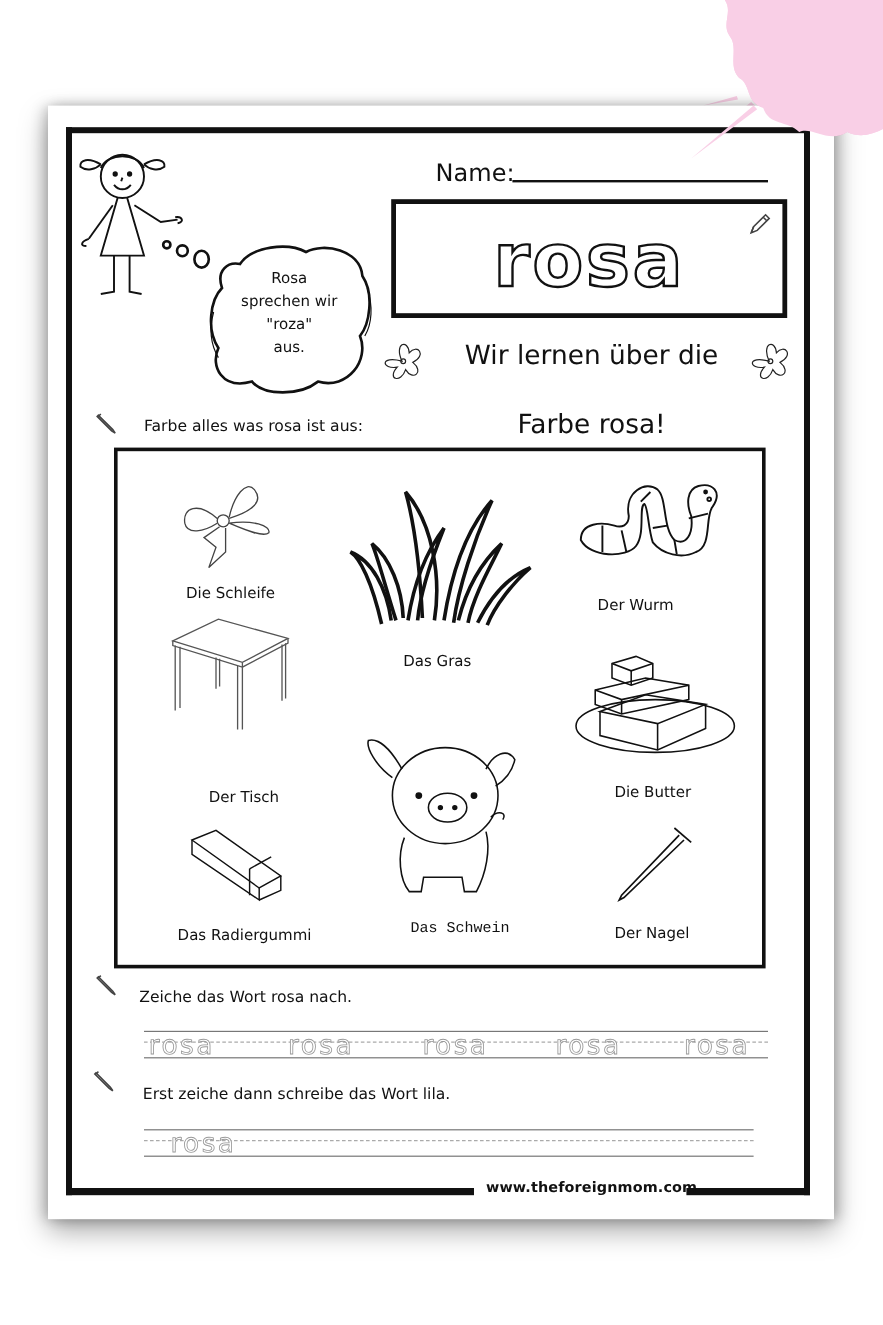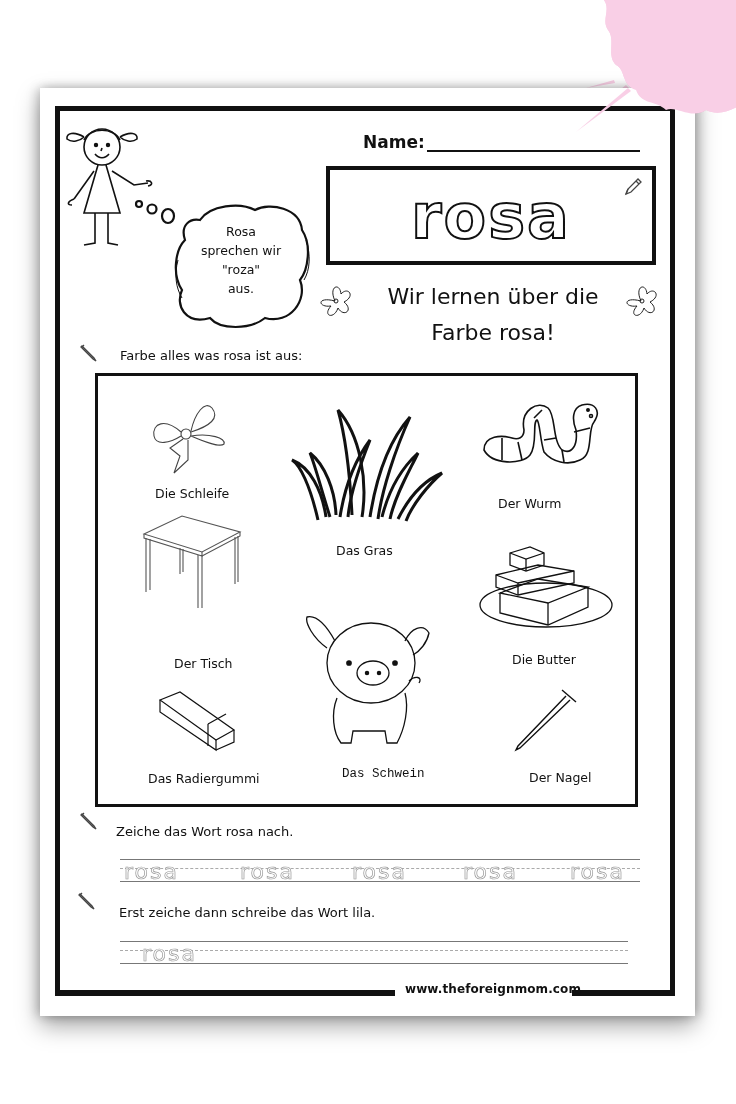--- a/index.html
+++ b/index.html
@@ -21,21 +21,21 @@
   .website { position: absolute; left: 405px; top: 982px; font-size: 12px; font-weight: bold; letter-spacing: 0.1px; }
 
   .girl { position: absolute; left: 62px; top: 115px; width: 100px; height: 140px; }
   .dots { position: absolute; left: 134px; top: 196px; width: 46px; height: 30px; }
   .cloud { position: absolute; left: 170px; top: 200px; width: 142px; height: 132px; }
   .cloud-text {
     position: absolute; left: 183px; top: 222px; width: 116px; text-align: center;
     font-size: 12.5px; line-height: 19px;
   }
 
-  .name-label { position: absolute; left: 363px; top: 132px; font-size: 17px; font-weight: bold; }
+  .name-label { position: absolute; left: 363px; top: 132px; font-size: 20px; }
   .name-line { position: absolute; left: 427px; top: 150px; width: 213px; height: 2px; background: #111; }
 
   .title-box { position: absolute; left: 326px; top: 166px; width: 330px; height: 99px; border: 4px solid #111; }
   .title-word {
     position: absolute; left: 0; right: 0; top: 16px; text-align: center;
     font-size: 62px; font-weight: bold; color: #fff;
     -webkit-text-stroke: 2px #111; letter-spacing: 2px; line-height: 62px;
   }
   .pencil-small { position: absolute; width: 22px; height: 22px; }
 
@@ -120,21 +120,21 @@
 <svg class="flower" style="left:314px; top:280px;" viewBox="0 0 42 42" fill="none" stroke="#222" stroke-width="1">
   <path d="M21 21 C 14 6, 26 2, 27 14 C 34 6, 42 16, 30 22 C 40 30, 30 38, 24 28 C 20 40, 8 36, 17 26 C 4 28, 2 16, 21 21 Z"></path>
   <circle cx="22" cy="21" r="2"></circle>
 </svg>
 <svg class="flower" style="left:620px; top:280px;" viewBox="0 0 42 42" fill="none" stroke="#222" stroke-width="1">
   <path d="M21 21 C 14 6, 26 2, 27 14 C 34 6, 42 16, 30 22 C 40 30, 30 38, 24 28 C 20 40, 8 36, 17 26 C 4 28, 2 16, 21 21 Z"></path>
   <circle cx="22" cy="21" r="2"></circle>
 </svg>
 
 <div class="subtitle" style="top:284px;">Wir lernen über die</div>
-<div class="subtitle" style="top:320px;text-align:center;">Farbe rosa!</div>
+<div class="subtitle" style="top:342px;text-align:center;">Farbe rosa!</div>
 
 <svg class="pencil-small" style="left:78px; top:342px;" viewBox="0 0 22 22" fill="none" stroke="#444" stroke-width="1.3">
   <path d="M4 4 L 16 16 L 18 19 L 15 17 L 3 5 Z"></path>
     <path d="M6 3 L 4 5"></path>
 </svg>
 <div class="instruction" style="left:120px; top:348px;">Farbe alles was rosa ist aus:</div>
 
 <div class="picture-box"></div>
 
 <svg class="item" style="left:150px; top:398px; width:80px; height:80px;" viewBox="0 0 80 80" fill="none" stroke="#444" stroke-width="1.1">
@@ -219,21 +219,21 @@
   <path d="M58 60 L 76 52 L 76 40"></path>
   <path d="M50 34 L 68 24"></path>
     <path d="M50 34 L 50 56"></path>
 </svg>
 <div class="item-label" style="left:148px; top:771px;">Das Radiergummi</div>
 
 <svg class="item" style="left:514px; top:688px; width:64px; height:64px;" viewBox="0 0 64 64" fill="none" stroke="#111" stroke-width="1.4">
   <path d="M48 2 L 62 14"></path>
   <path d="M52 8 L 4 58 L 2 62 L 6 60 L 56 12"></path>
 </svg>
-<div class="item-label" style="left:512px; top:770px;margin-left:17px;">Der Nagel</div>
+<div class="item-label" style="left:512px; top:770px;">Der Nagel</div>
 
 <svg class="pencil-small" style="left:78px; top:810px;" viewBox="0 0 22 22" fill="none" stroke="#444" stroke-width="1.3">
   <path d="M4 4 L 16 16 L 18 19 L 15 17 L 3 5 Z"></path>
     <path d="M6 3 L 4 5"></path>
 </svg>
 <div class="instruction" style="left:116px; top:824px;">Zeiche das Wort rosa nach.</div>
 
 <div class="trace-line" style="left:120px; top:859px; width:520px;"></div>
 <div class="trace-dash" style="left:120px; top:868px; width:520px;"></div>
 <div class="trace-line" style="left:120px; top:881px; width:520px;"></div>

